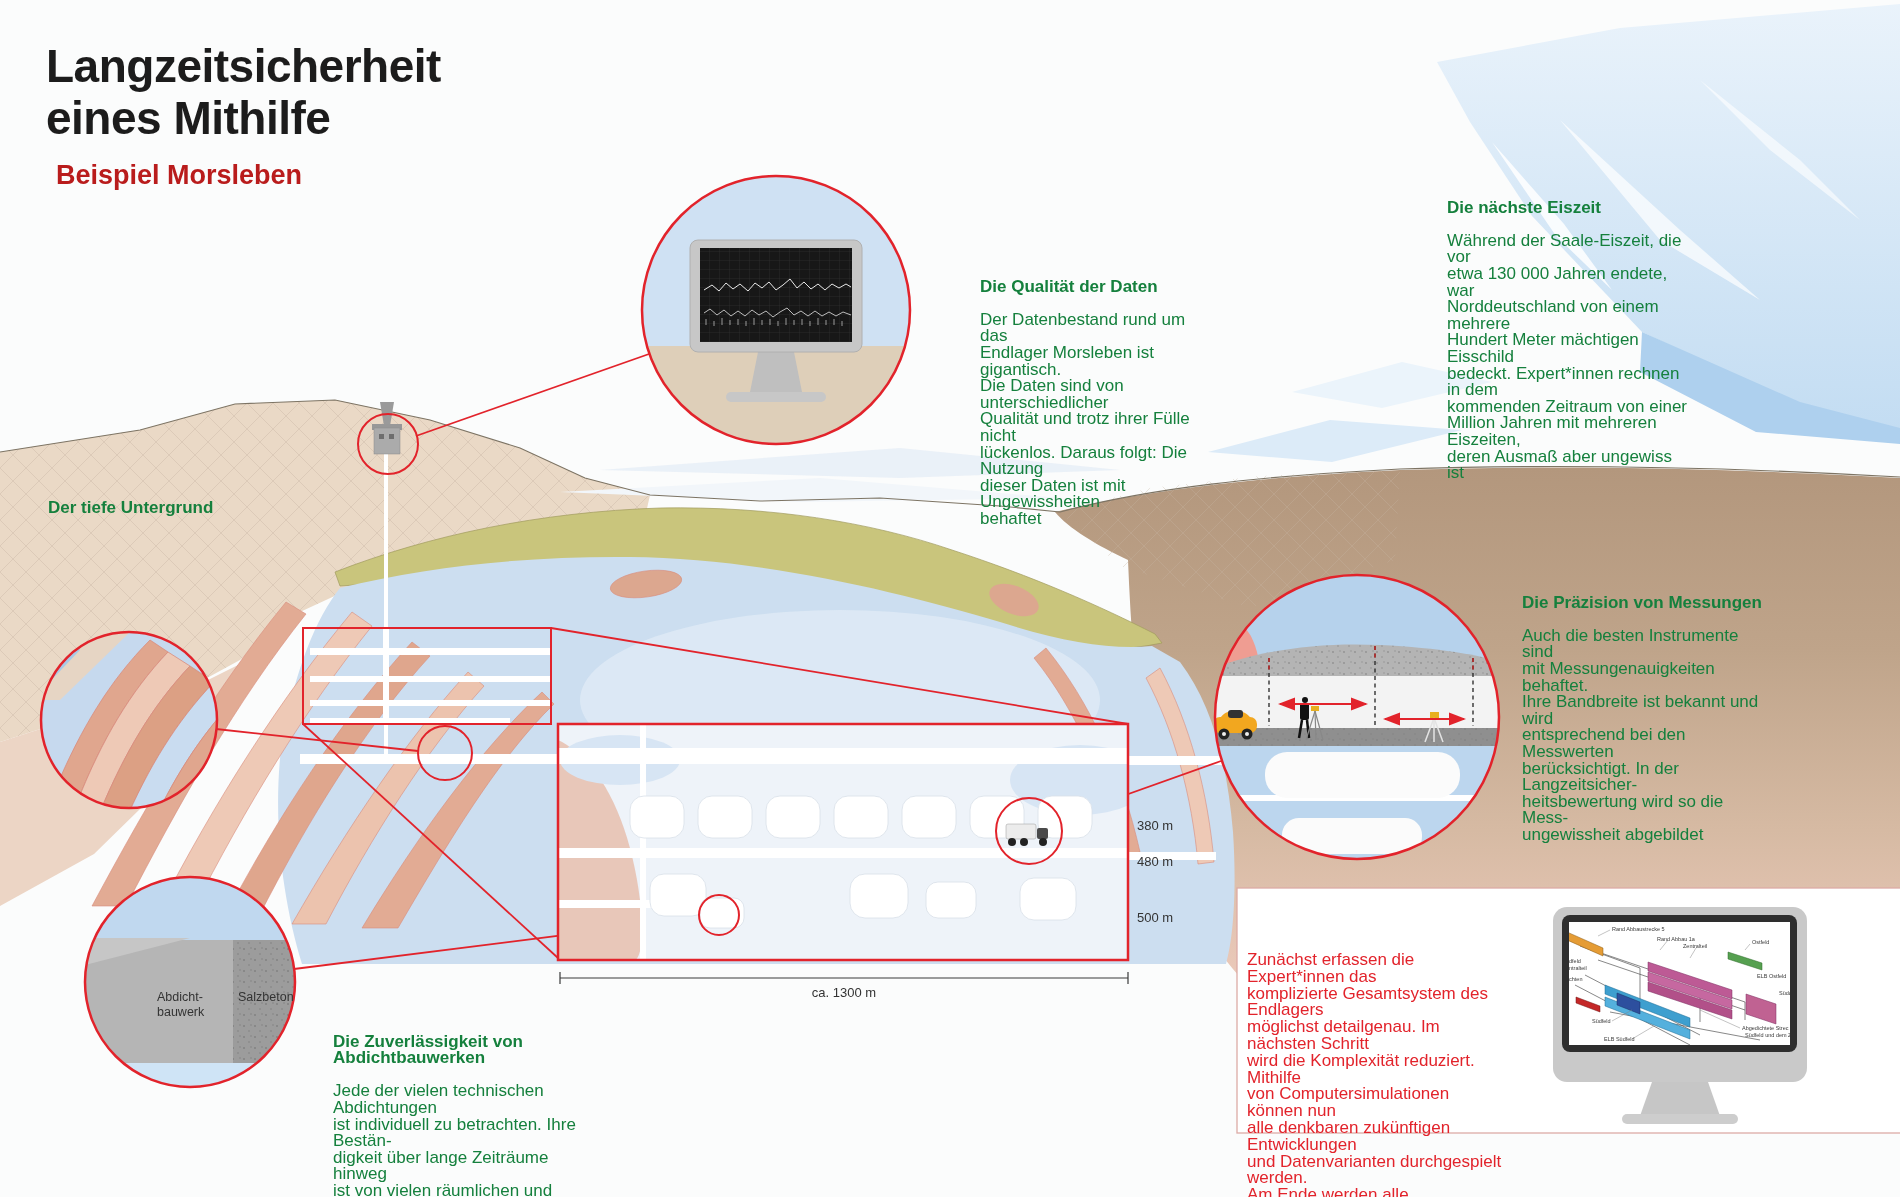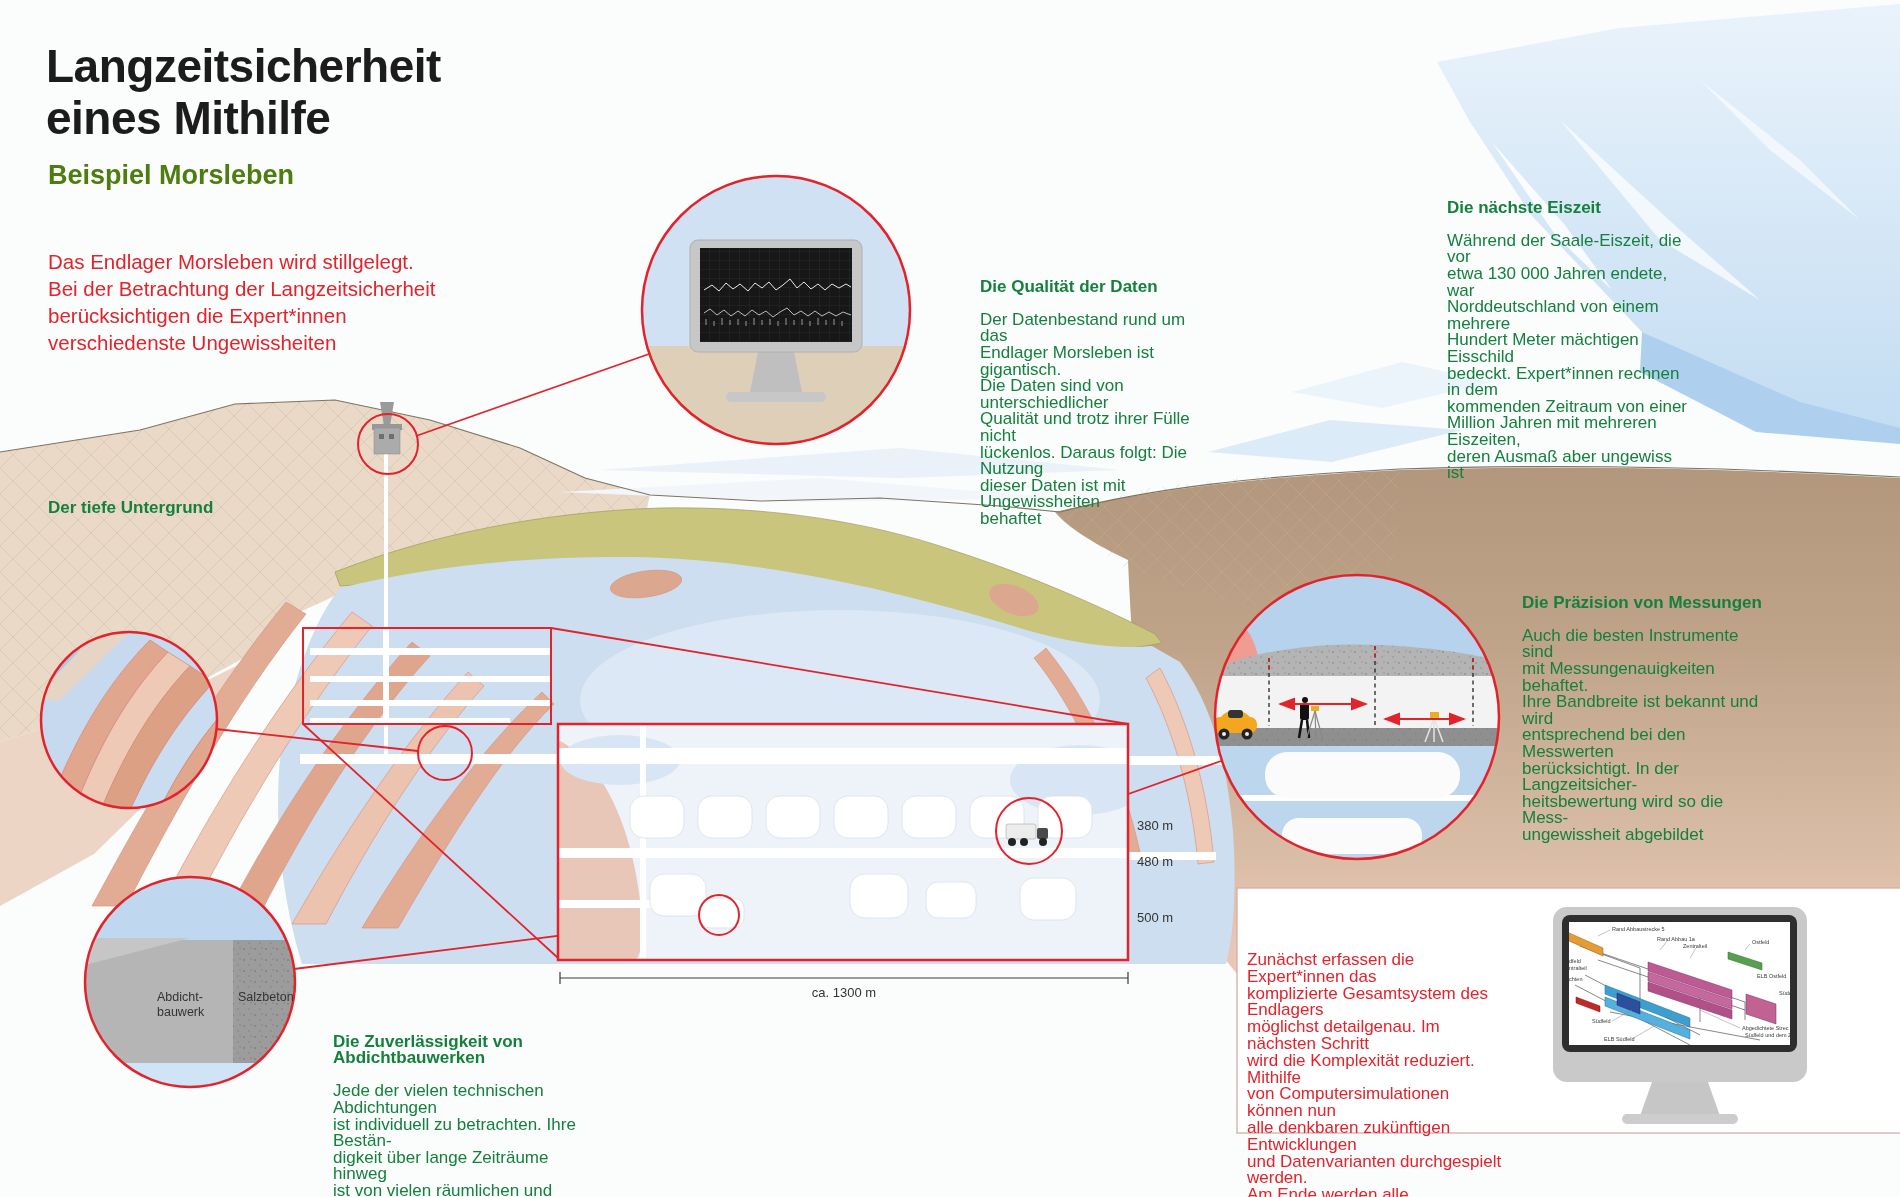--- a/index.html
+++ b/index.html
@@ -1,21 +1,21 @@
 <!DOCTYPE html>
 <html><head>
 <meta charset="utf-8">
 <style>
   html,body{margin:0;padding:0;background:#ffffff;}
   .stage{position:relative;width:1900px;height:1197px;background:#fbfcfc;overflow:hidden;
          font-family:"Liberation Sans",sans-serif;color:#232323;}
   .stage svg{position:absolute;left:0;top:0;}
   .txt{position:absolute;white-space:pre-line;}
   .page-title{font-size:46px;line-height:52px;font-weight:bold;letter-spacing:-0.5px;color:#1c1c1c;}
-  .page-subtitle{font-size:27px;font-weight:bold;color:#4d7c0f;}
+  .page-subtitle{font-size:27px;font-weight:bold;color:#b91c1c;margin-left:8px;}
   .intro{font-size:20.5px;line-height:27px;color:#E2232B;}
   .ann{font-size:17px;line-height:16.6px;color:#15803d;}
   .ann .h{font-weight:bold;}
   .panel-h{font-size:20px;line-height:24px;font-weight:bold;color:#E2232B;}
   .panel-b{font-size:17px;line-height:16.8px;color:#E2232B;}
   .mlabel{font-size:13px;color:#333;}
   .slabel{font-size:12.5px;line-height:15px;color:#333;}
 </style>
 </head>
 <body>
@@ -348,24 +348,20 @@
       </g>
       <polygon points="1652,1082 1708,1082 1720,1116 1640,1116" fill="#c6c6c6"></polygon>
       <rect x="1622" y="1114" width="116" height="10" rx="5" fill="#cdcdcd"></rect>
     </g>
   </g>
 </svg>
 
 <div class="txt page-title" style="left:46px;top:40px;">Langzeitsicherheit
 eines Mithilfe</div>
 <div class="txt page-subtitle" style="left:48px;top:160px;">Beispiel Morsleben</div>
-<div class="txt intro" style="left:48px;top:248px;width:470px;">Das Endlager Morsleben wird stillgelegt.
-Bei der Betrachtung der Langzeitsicherheit
-berücksichtigen die Expert*innen
-verschiedenste Ungewissheiten</div>
 
 <div class="txt ann" style="left:48px;top:483px;width:245px;">
   <div class="h">Der tiefe Untergrund</div>
 </div>
 
 <div class="txt ann" style="left:980px;top:262px;width:235px;">
   <div class="h">Die Qualität der Daten</div>
   <div>Der Datenbestand rund um das
 Endlager Morsleben ist gigantisch.
 Die Daten sind von unterschiedlicher

